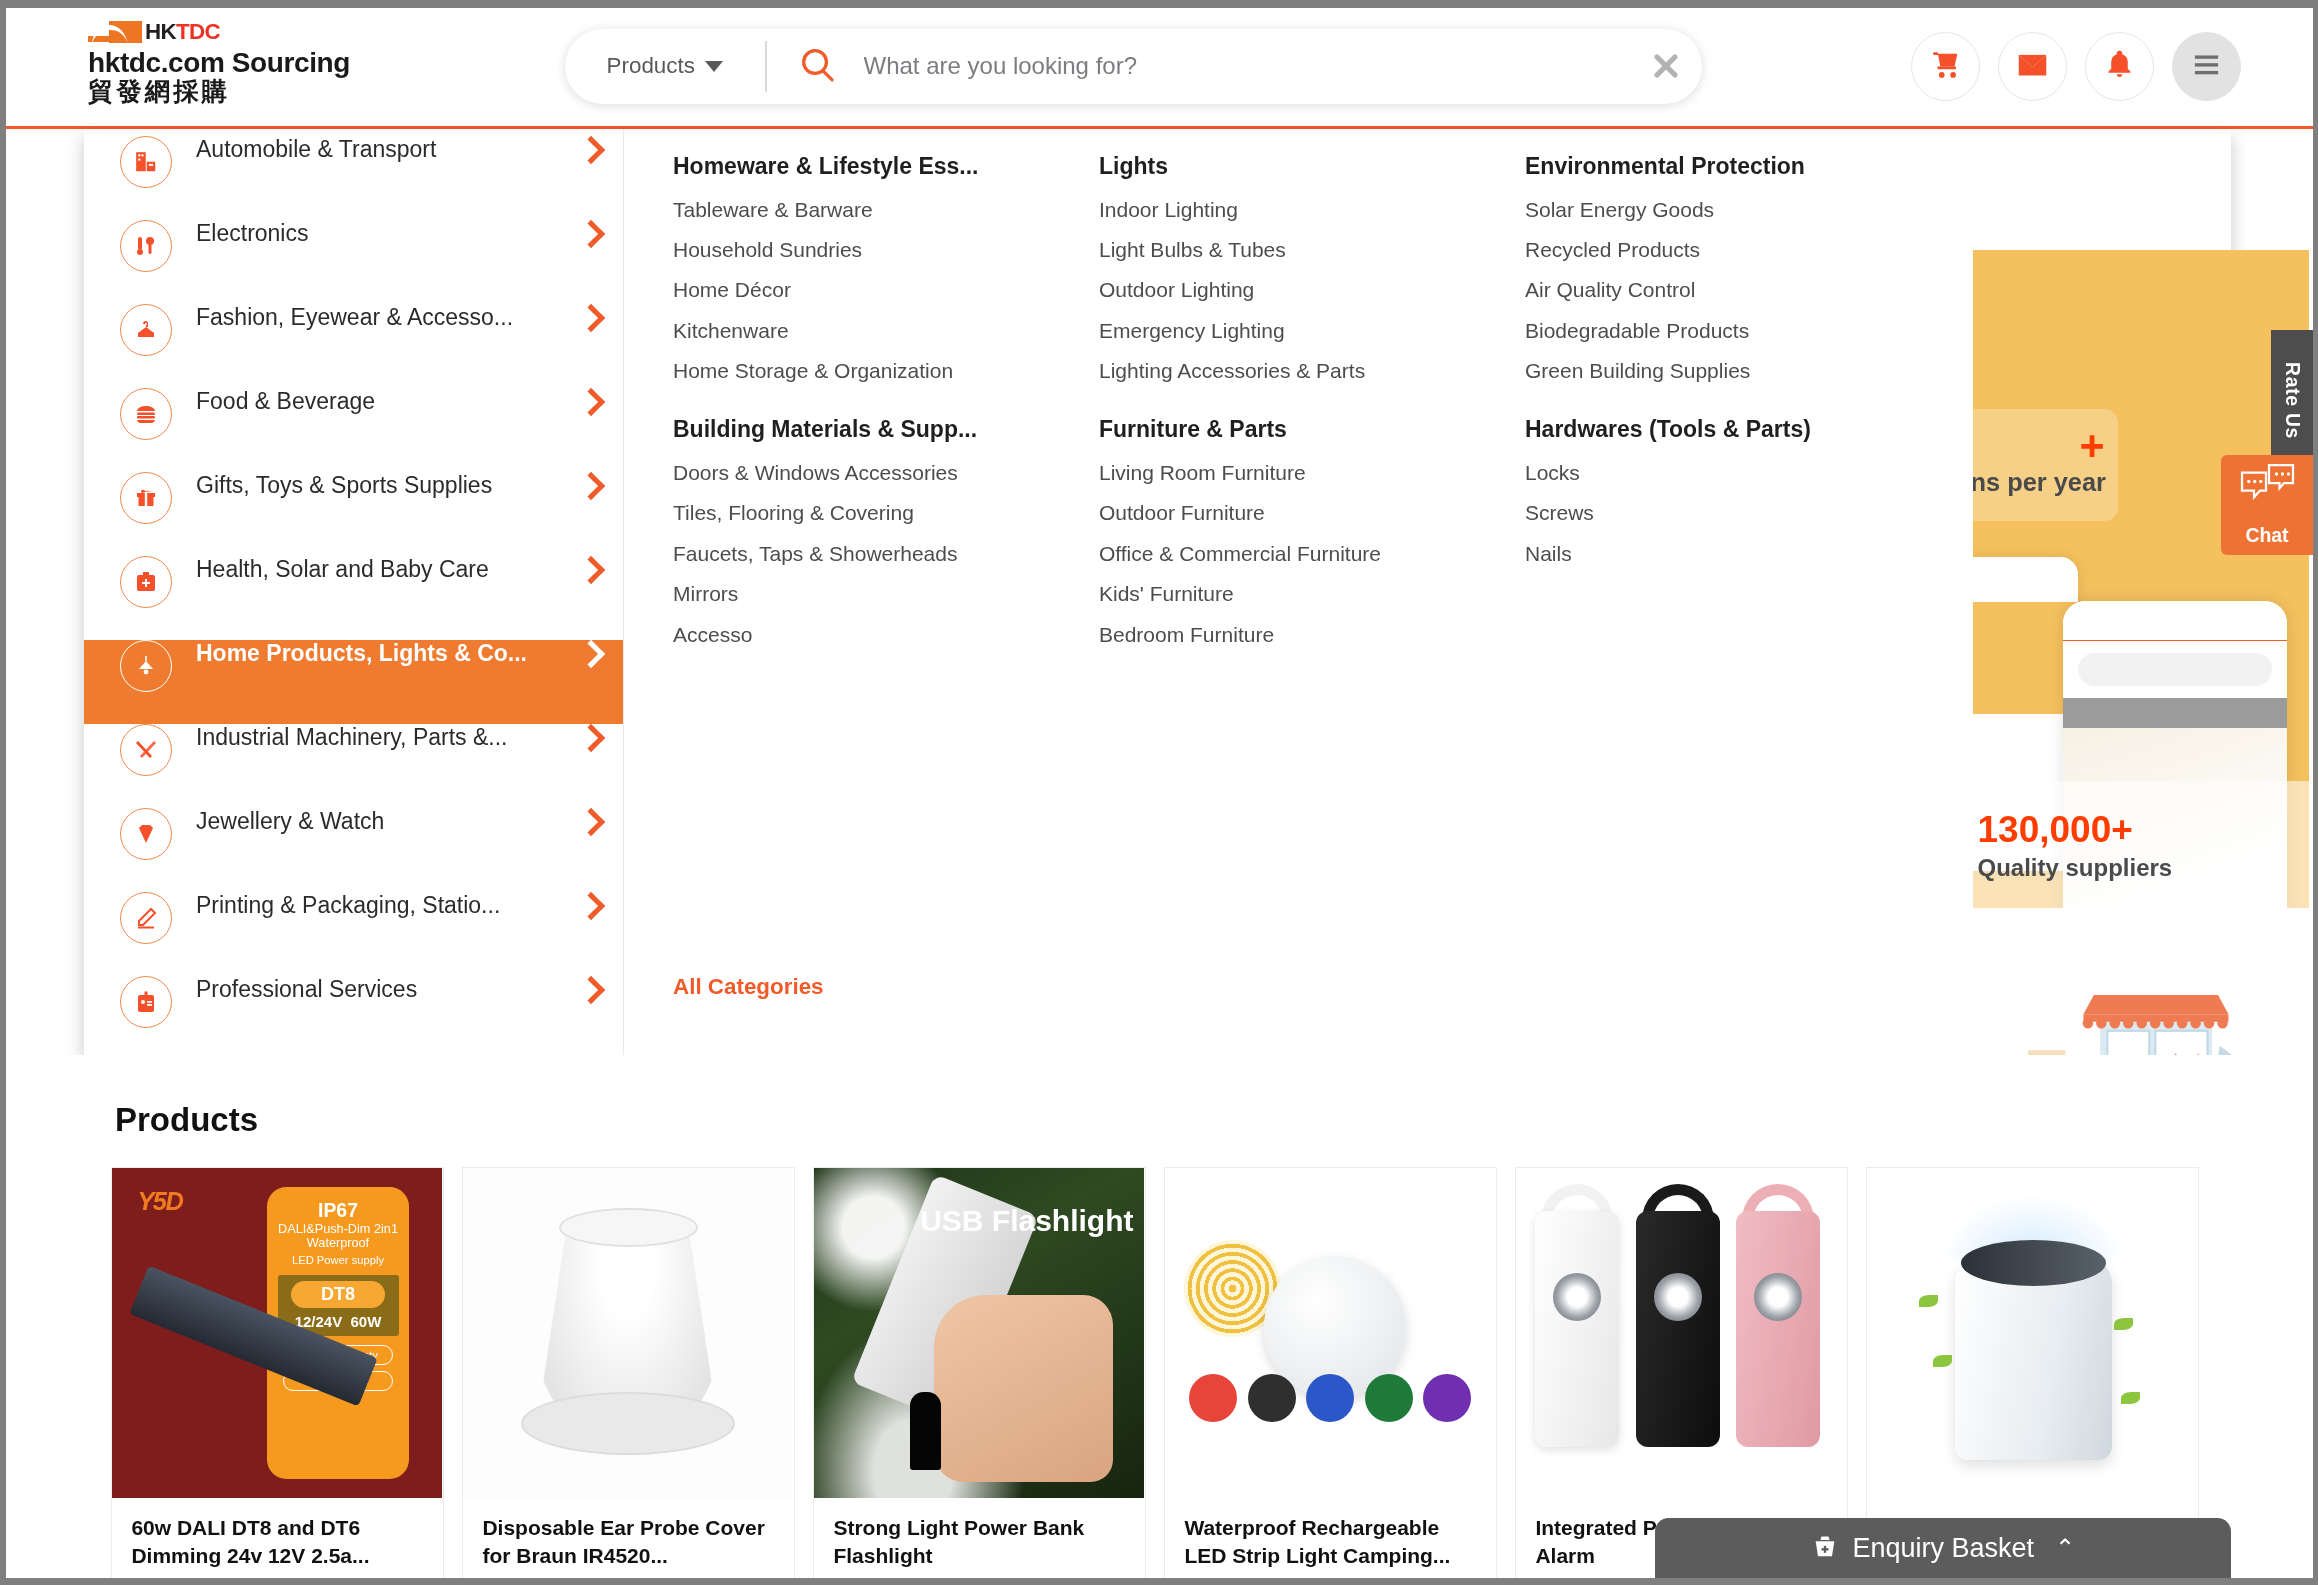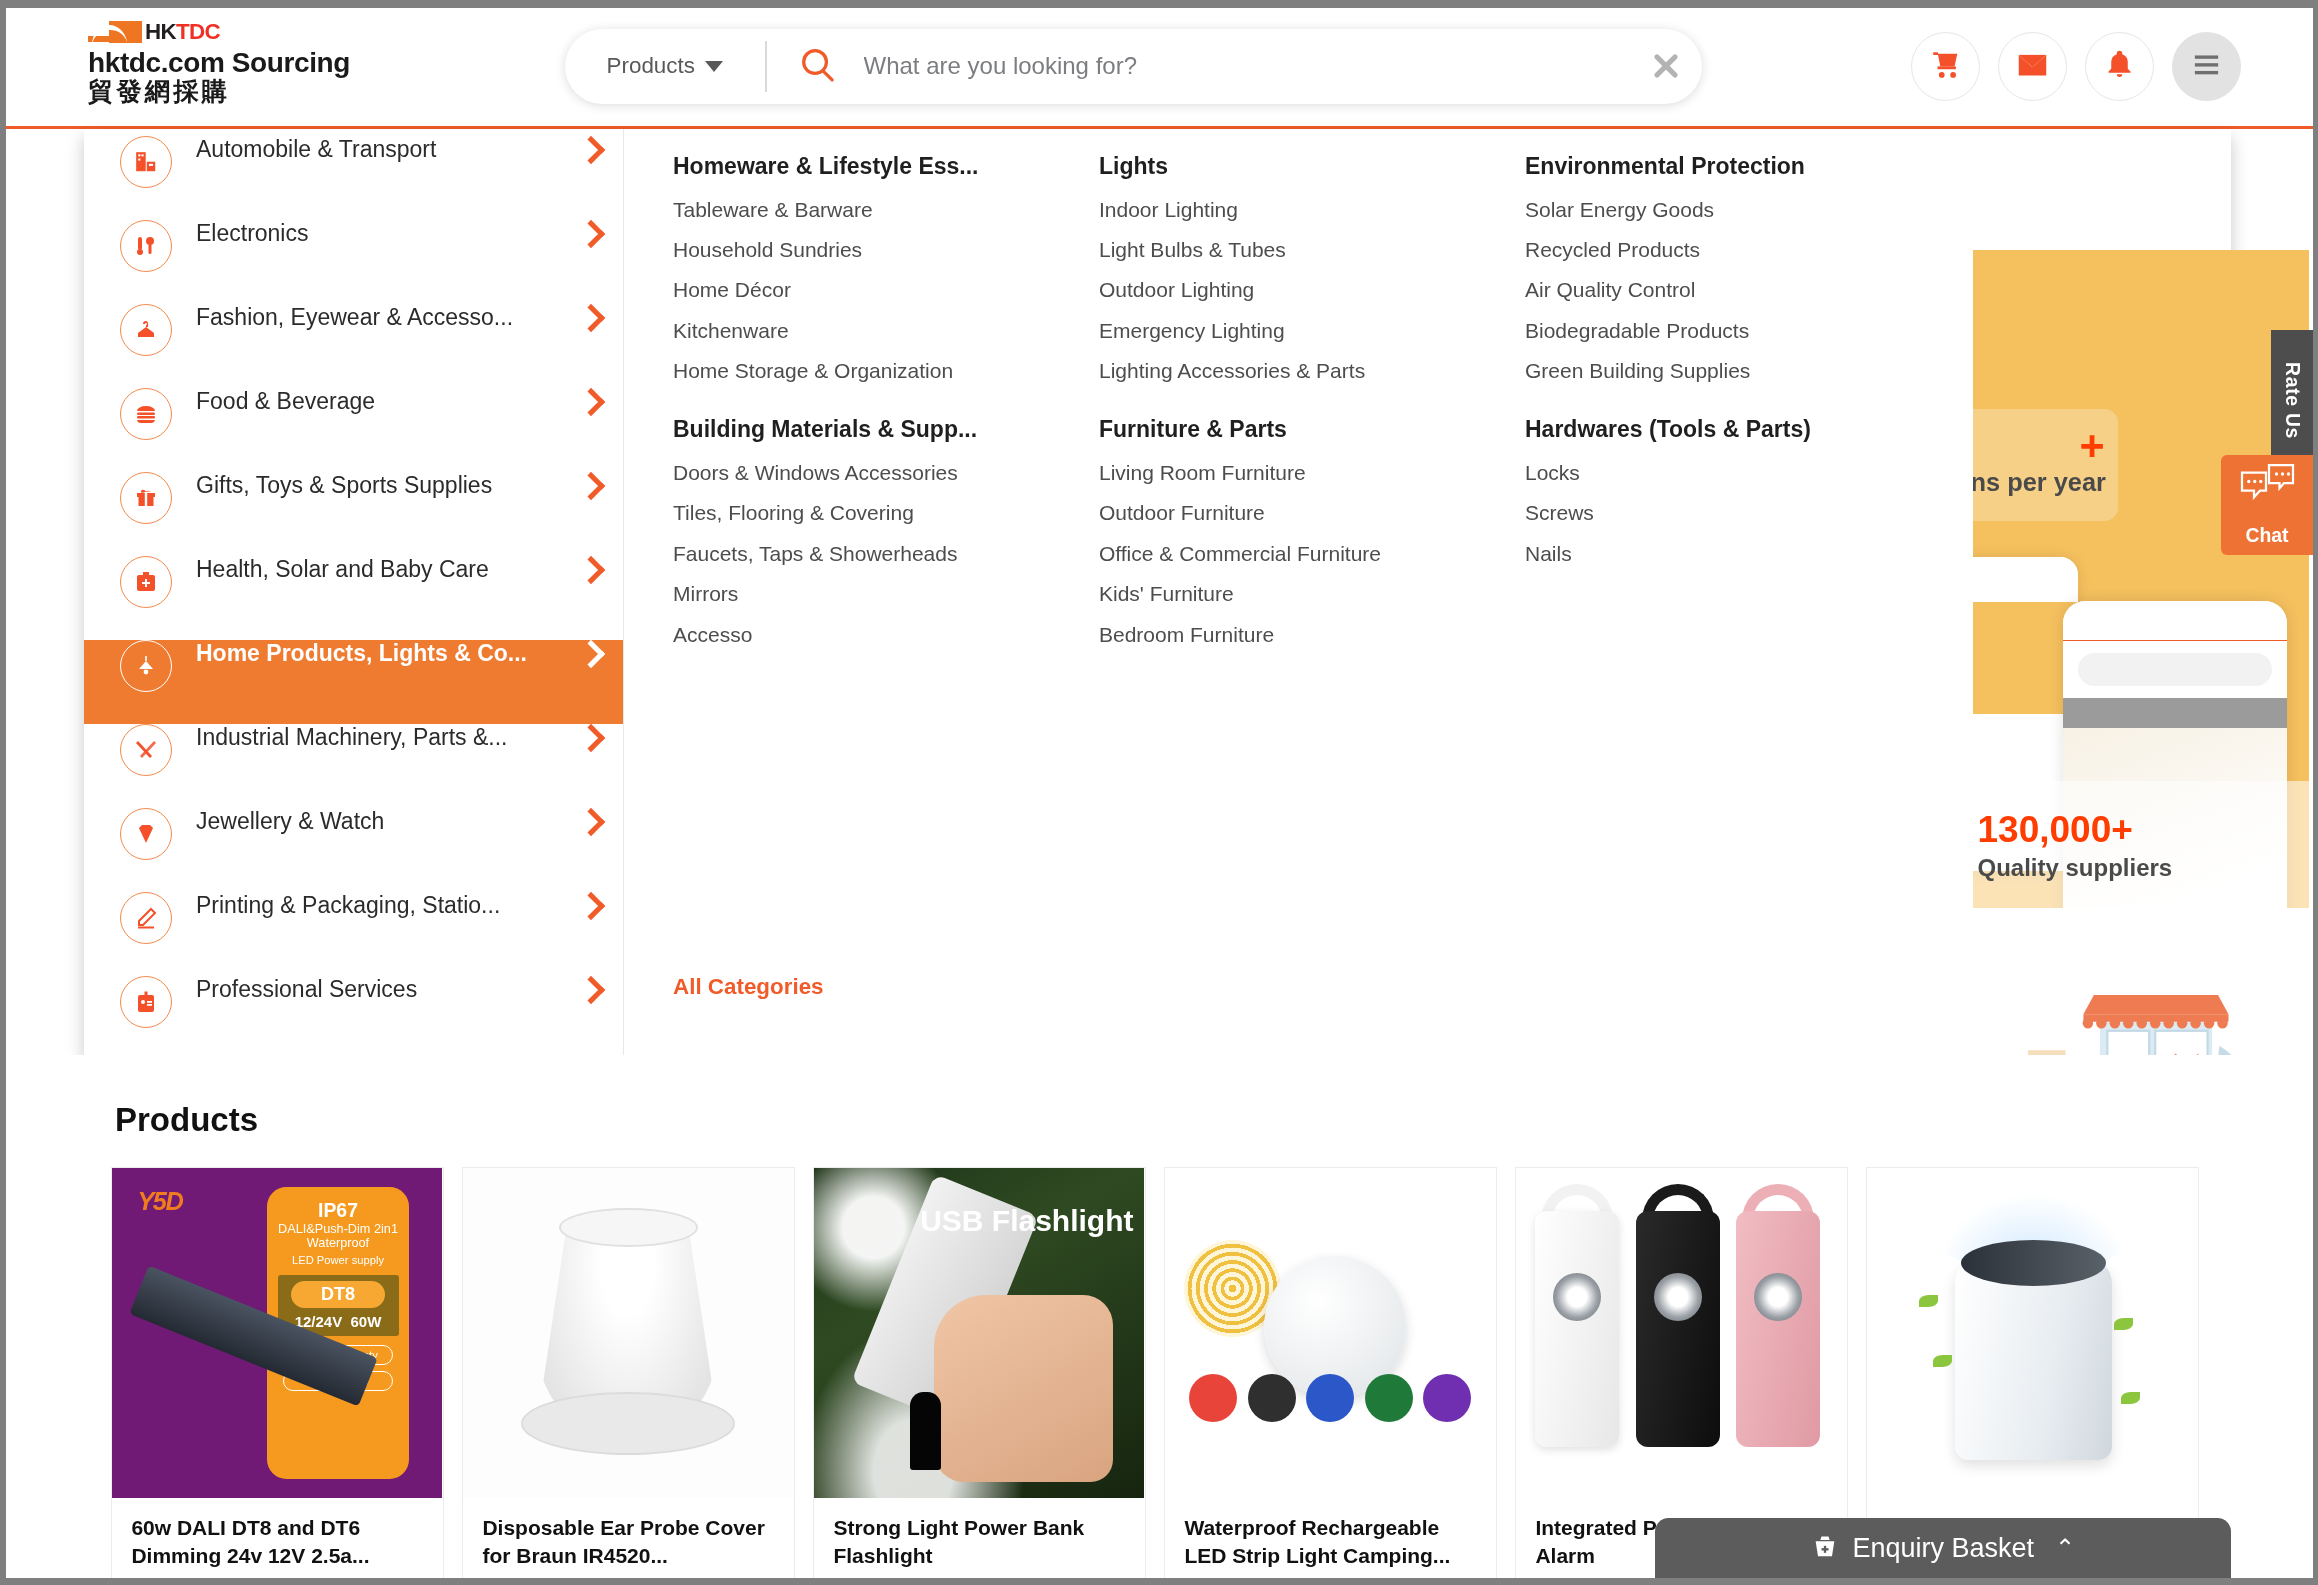--- a/index.html
+++ b/index.html
@@ -306,21 +306,21 @@
     cursor: pointer;
   }
   .prod-img { width: 330px; height: 330px; position: relative; overflow: hidden; }
   .prod-name {
     padding: 16.4px 19.4px 15px 19.4px;
     font-size: 21px; font-weight: bold; color: #111;
     line-height: 1.35; height: 87px; overflow: hidden;
   }
 
   
-  .img-led { background:#701a75; }
+  .img-led { background:#7f1d1d; }
   .img-led .panel {
     position:absolute; right:33px; top:19.4px; width:142px; height:292px;
     border-radius:19.4px; background:#f59a1e;
     color:#fff; font-size:12.7px; text-align:center; padding-top:12px;
   }
   .img-led .panel .ip { font-size:19.4px; font-weight:bold; }
   .img-led .panel .dt8box {
     margin: 9px 10.5px; background:#8a6b18; border-radius:3px; padding:6px 0;
   }
   .img-led .panel .dt8 {

